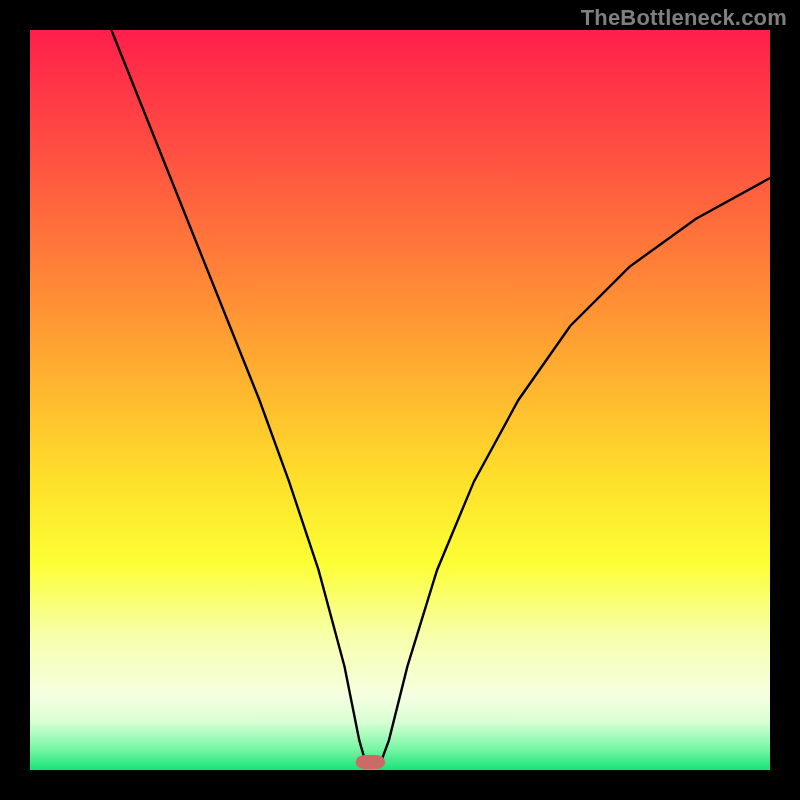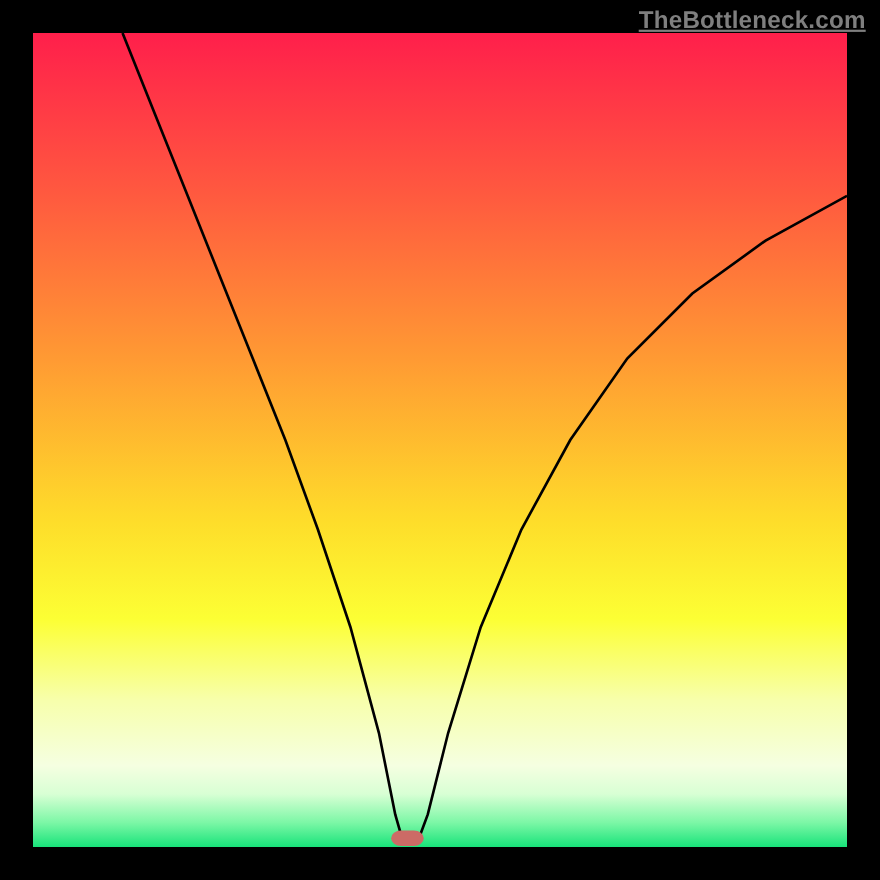--- a/index.html
+++ b/index.html
@@ -19,21 +19,20 @@
   }
   .watermark {
     position: absolute;
     top: 5px;
     right: 13px;
     font-family: Arial, Helvetica, sans-serif;
     font-size: 22px;
     font-weight: bold;
     color: #7f7f7f;
     letter-spacing: 0.2px;
-    text-decoration: underline;
   }
   svg { display: block; }
 </style>
 </head>
 <body>
 
 <div class="watermark">TheBottleneck.com</div>
 
 <div class="frame">
   <svg id="chart-svg" width="740" height="740" viewBox="0 0 740 740" preserveAspectRatio="none">

